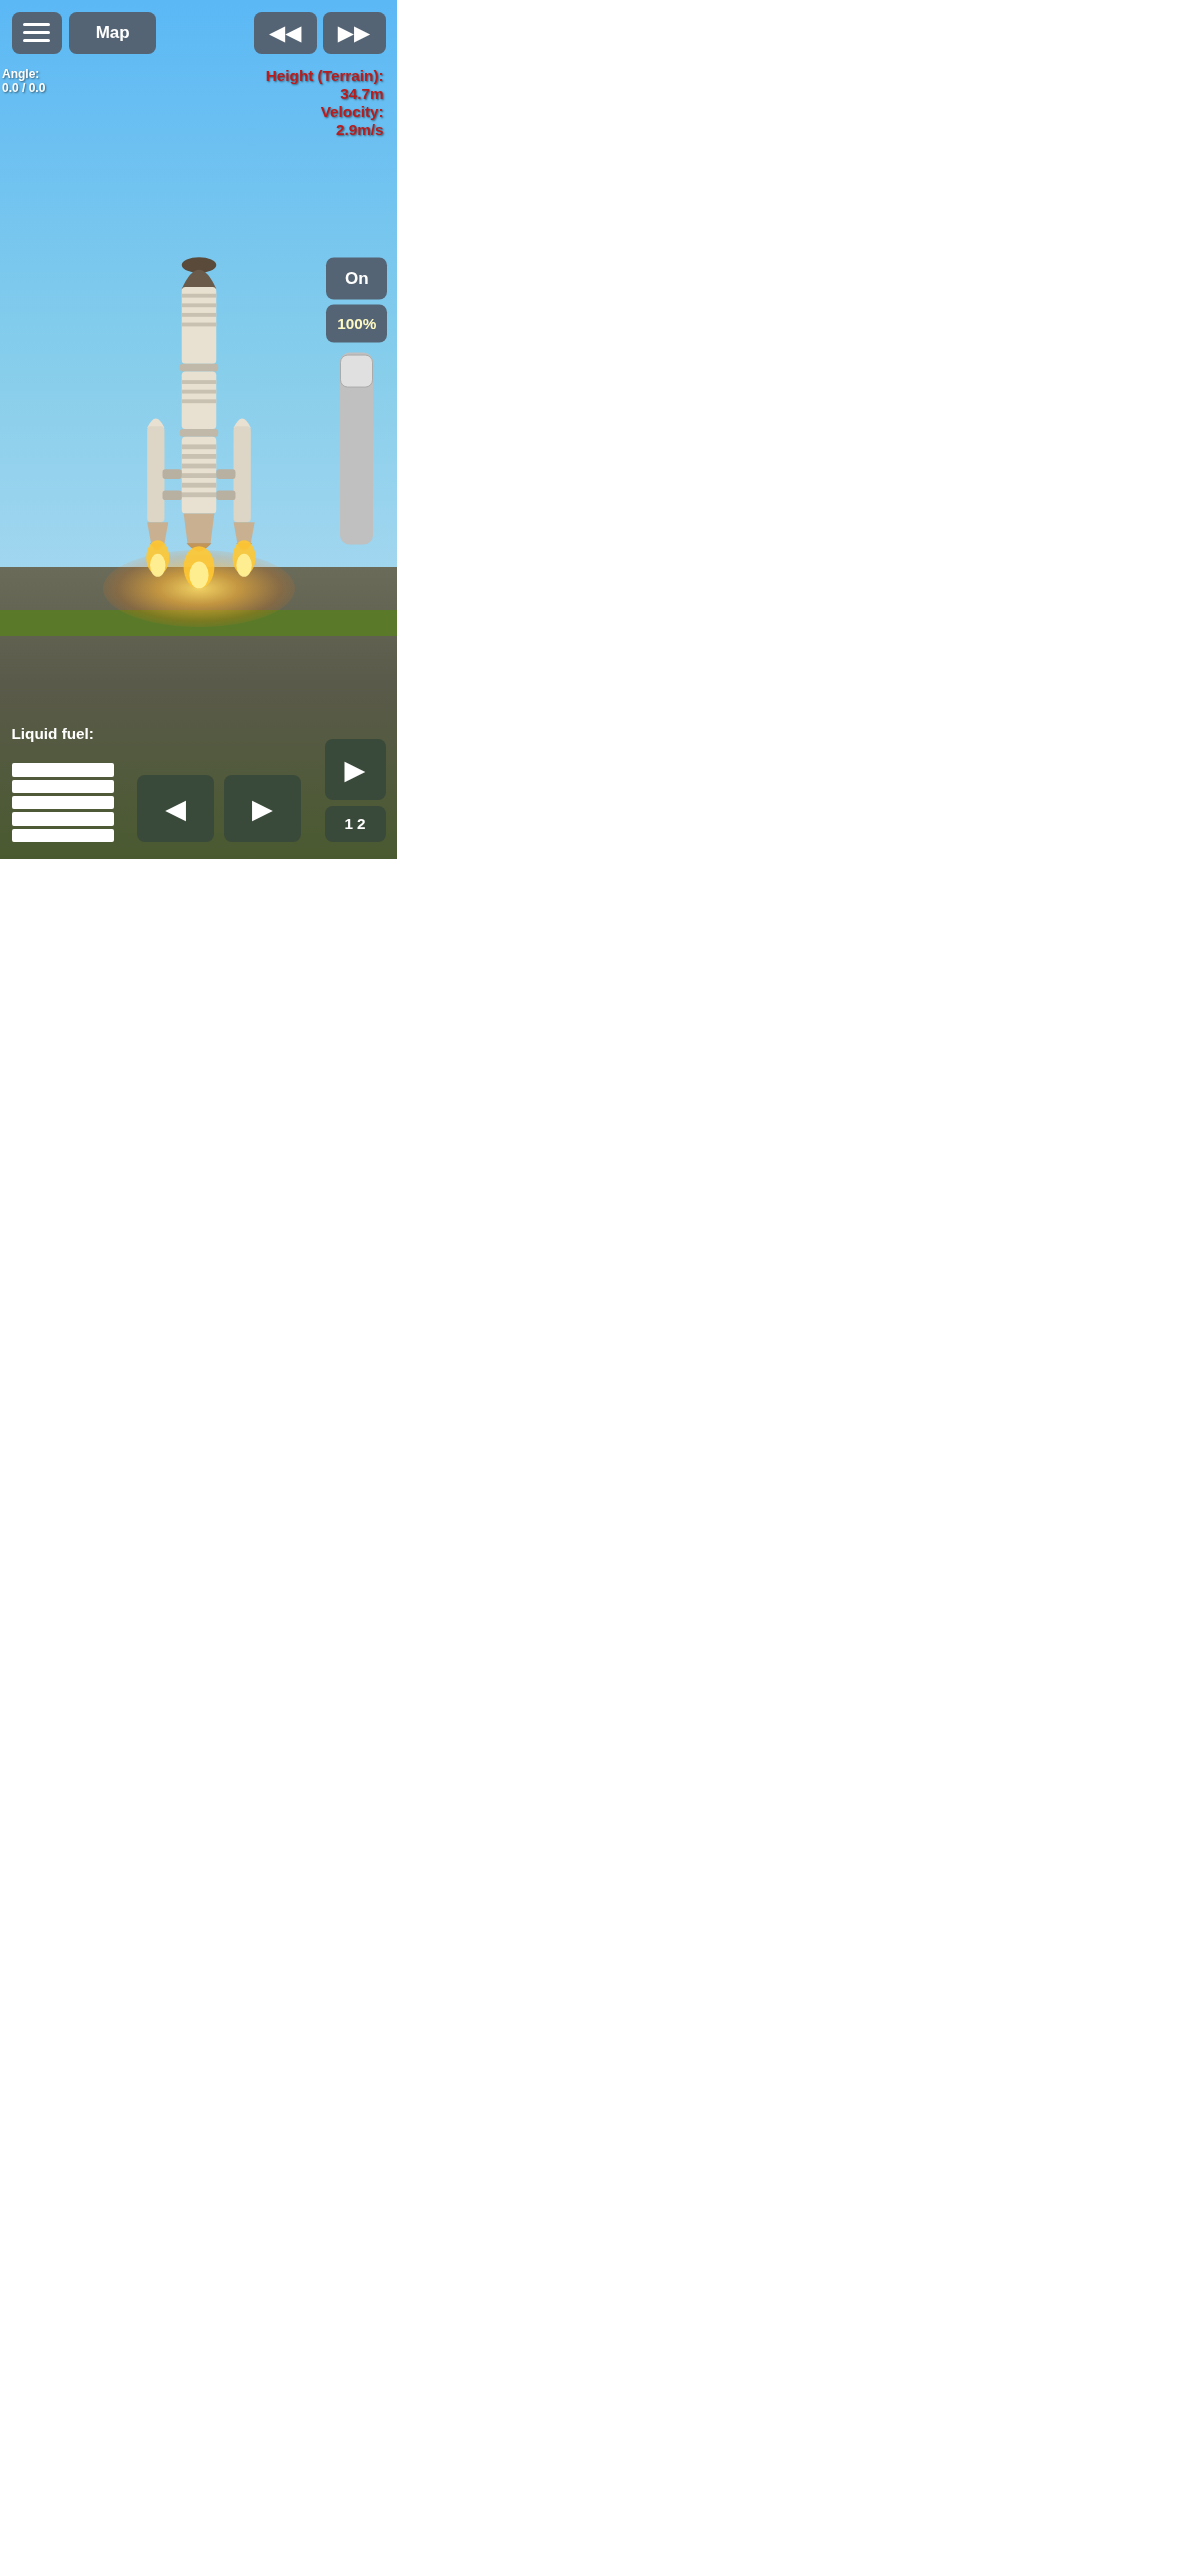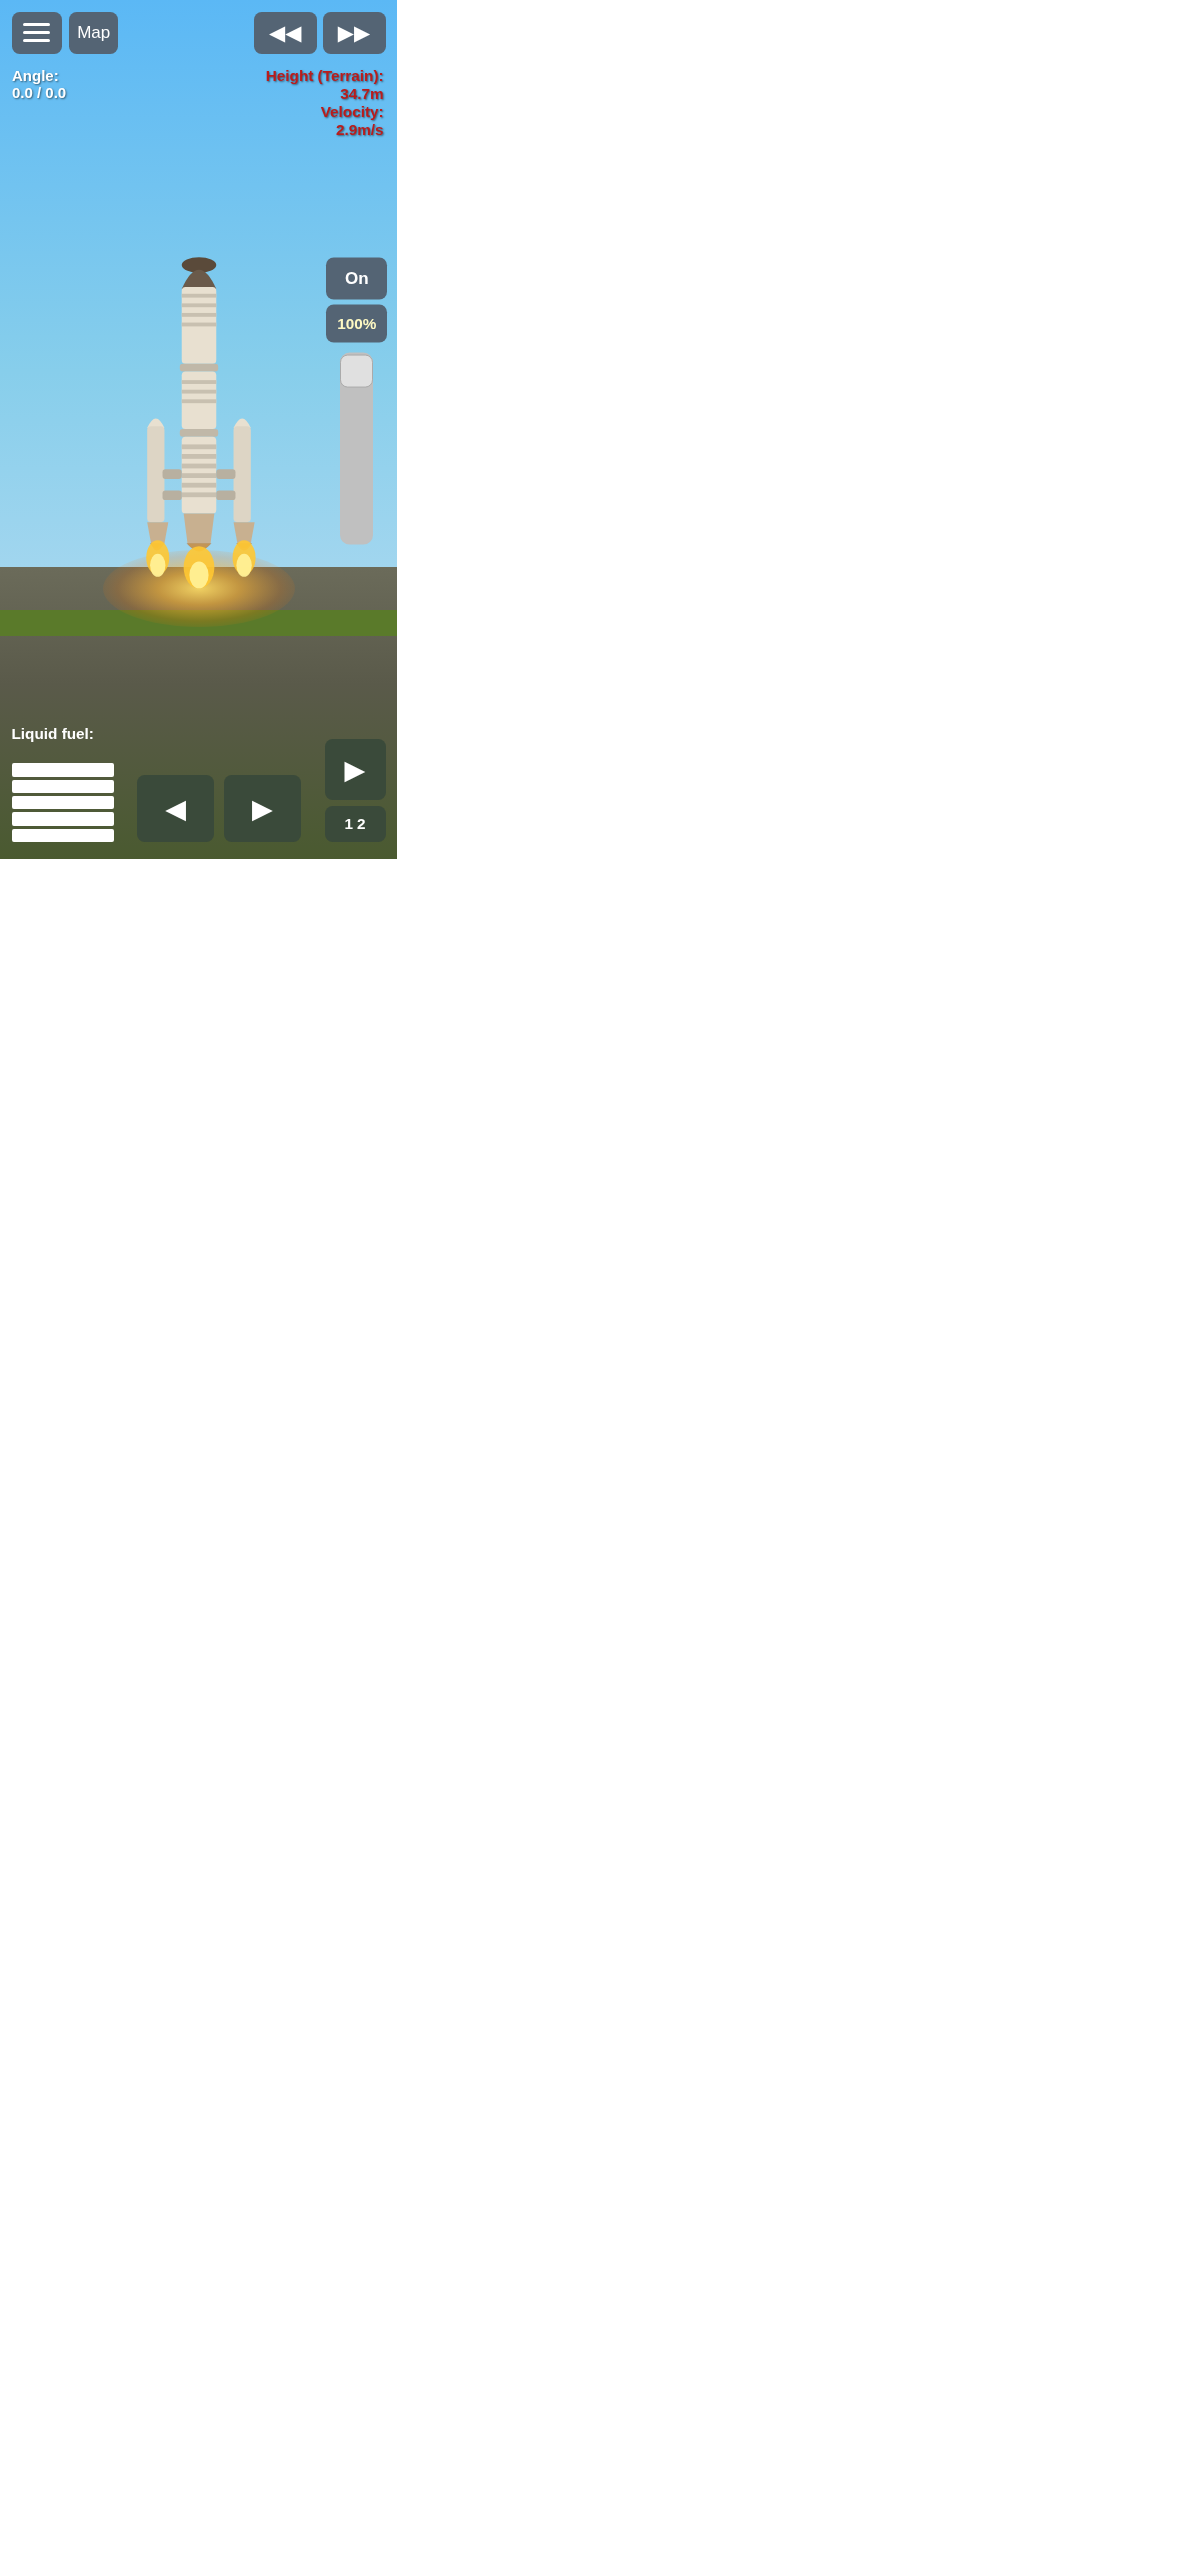--- a/index.html
+++ b/index.html
@@ -110,25 +110,25 @@
       width: 27px;
       height: 2.9px;
       background: white;
       border-radius: 1.9px;
     }
 
     .btn-map {
       background: #546474;
       border: none;
       border-radius: 7.7px;
-      width: 49px;
+      width: 87px;
       height: 42px;
       color: white;
       font-size: 17px;
-      font-weight: normal;
+      font-weight: bold;
       cursor: pointer;
     }
 
     .top-right-controls {
       display: flex;
       gap: 5.8px;
     }
 
     .btn-rewind, .btn-forward {
       background: #546474;
@@ -144,23 +144,23 @@
 
     .arrow-icon {
       color: white;
       font-size: 21px;
     }
 
     
     #stats-left {
       position: absolute;
       top: 67px;
-      left: 12px;
-      color: white;
-      font-size: 15px;
+      left: 2px;
+      color: white;
+      font-size: 12px;
       font-weight: bold;
       text-shadow: 1px 1px 1.9px rgba(0,0,0,0.5);
       z-index: 10;
     }
 
     #stats-right {
       position: absolute;
       top: 67px;
       right: 13.4px;
       color: #b91c1c;

